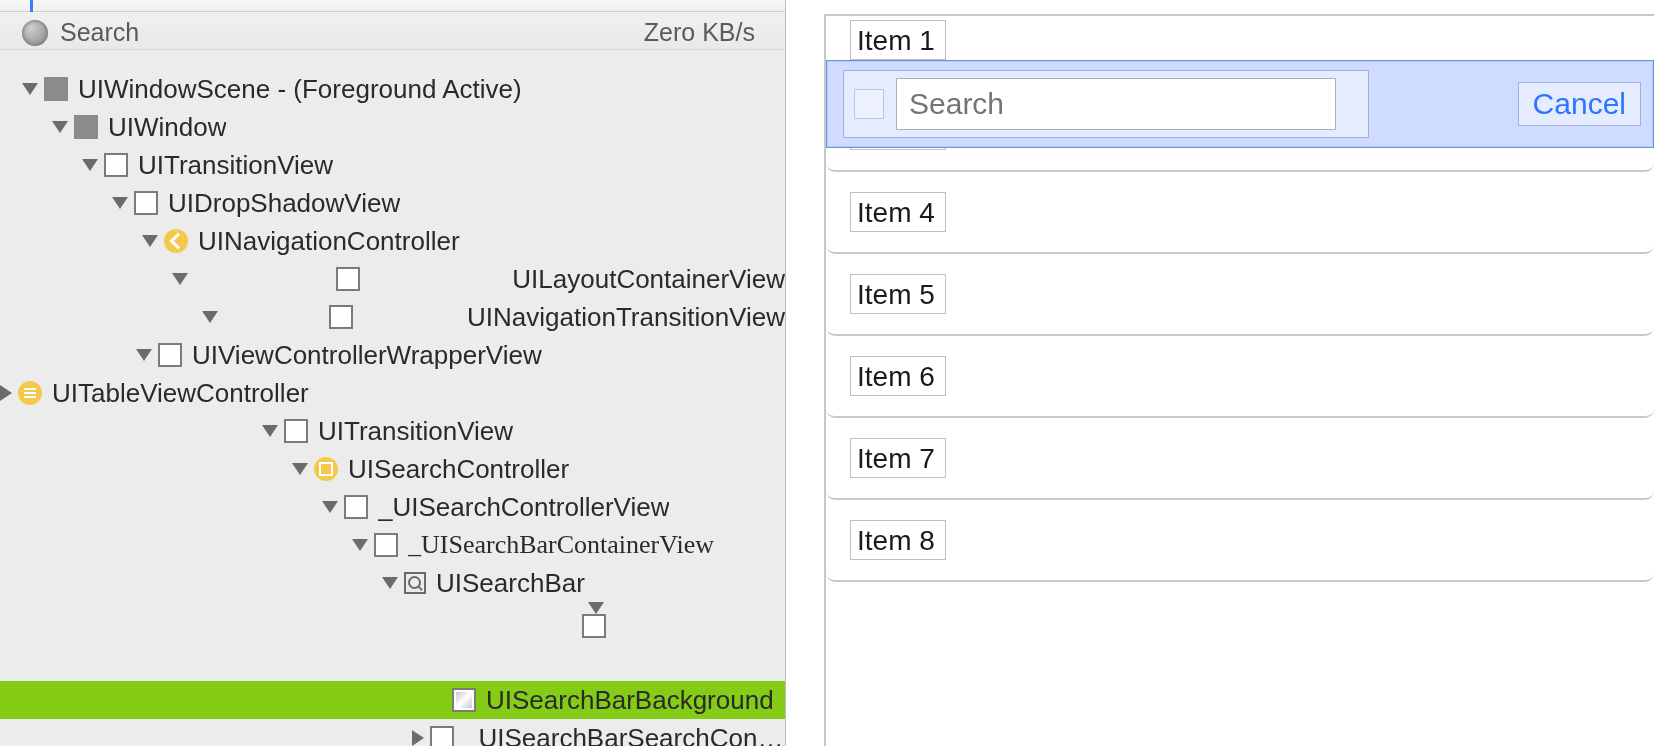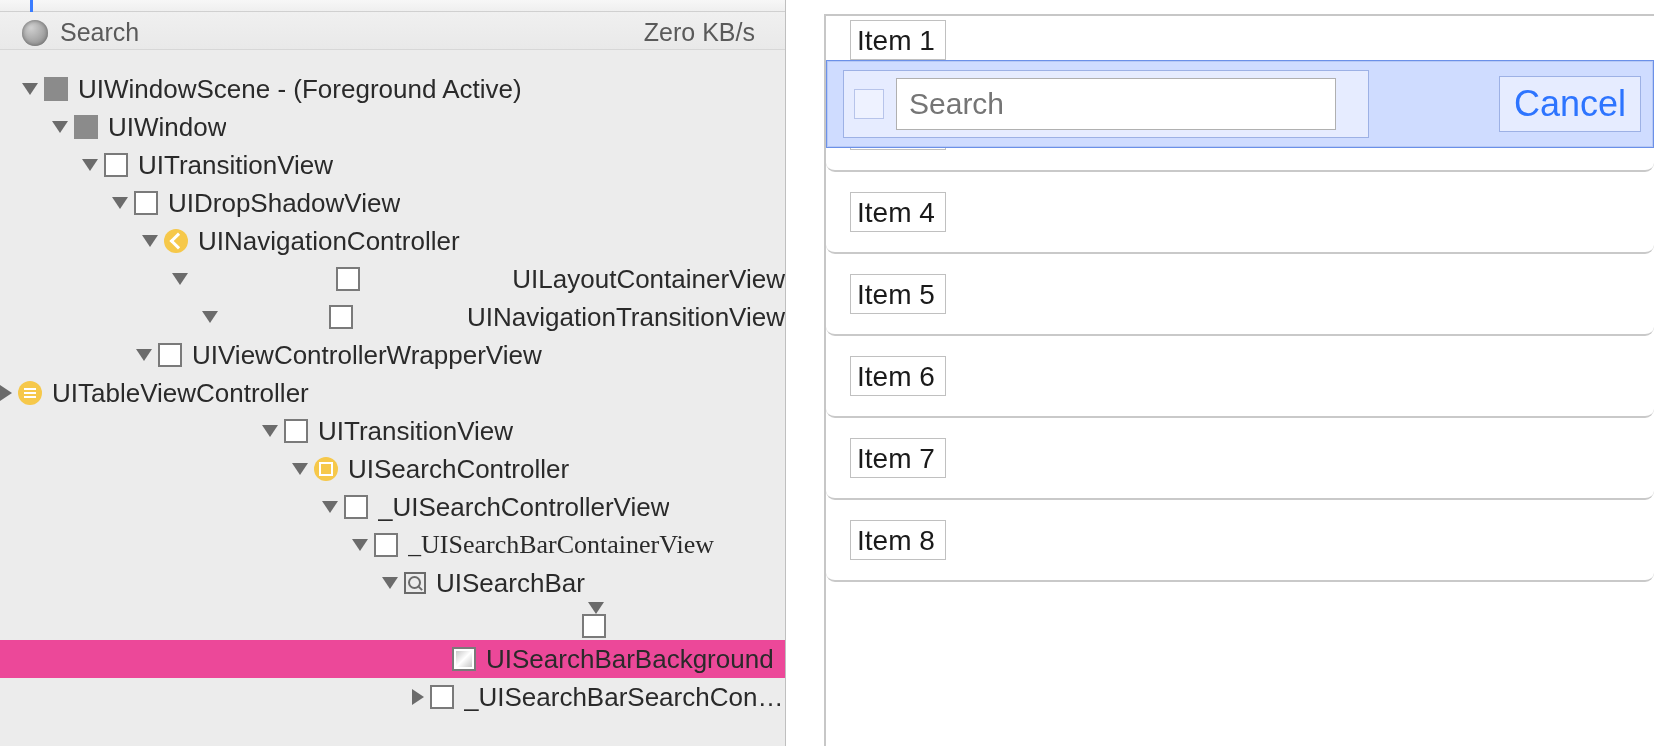--- a/index.html
+++ b/index.html
@@ -32,21 +32,21 @@
 
   .tree {
     padding-top:20px;
     font-size:26px; color:#2a2a2a;
   }
   .node {
     display:flex; align-items:center; height:38px;
     padding-left:0;
     white-space:nowrap;
   }
-  .node.selected { background:#ec4899; }
+  .node.selected { background:#84cc16;margin-top:41px; }
   .disclosure{
     width:0; height:0;
     margin-right:6px;
     flex:0 0 auto;
   }
   .disclosure.open{
     border-left:8px solid transparent; border-right:8px solid transparent;
     border-top:12px solid #6b6b6b;
   }
   .disclosure.closed{
@@ -120,22 +120,22 @@
      width:30px;height:30px; border:1px solid #b7c4ea; background:#eef2ff; margin-right:12px;
   }
   .search-field{
      flex:0 0 auto; width:440px; height:52px;
      border:1px solid #b0b0b0; background:#fff; color:#9e9e9e; font-size:30px;
      padding:4px 12px;
   }
   .search-overlay .spacer{ flex:1; }
   .cancel-btn{
      border:1px solid #9db1e5; background:#e6ecff;
-     height:56px; padding:0 14px;
-     color:#2d74ff; font-size:36px; display:flex; align-items:center; cursor:pointer;
+     height:44px; padding:0 14px;
+     color:#2d74ff; font-size:30px; display:flex; align-items:center; cursor:pointer;
   }
 </style>
 </head>
 <body>
 
 <div class="left-panel">
   <div class="debug-bar">
     <div class="blue-tick"></div>
   </div>
   <div class="network-row">

